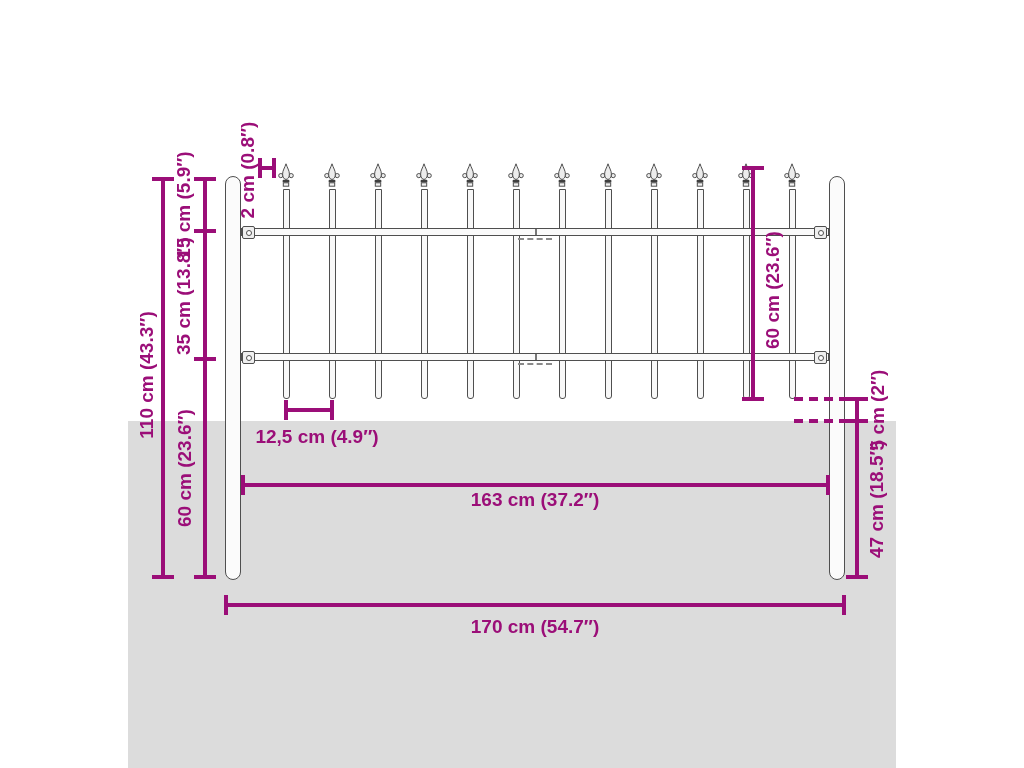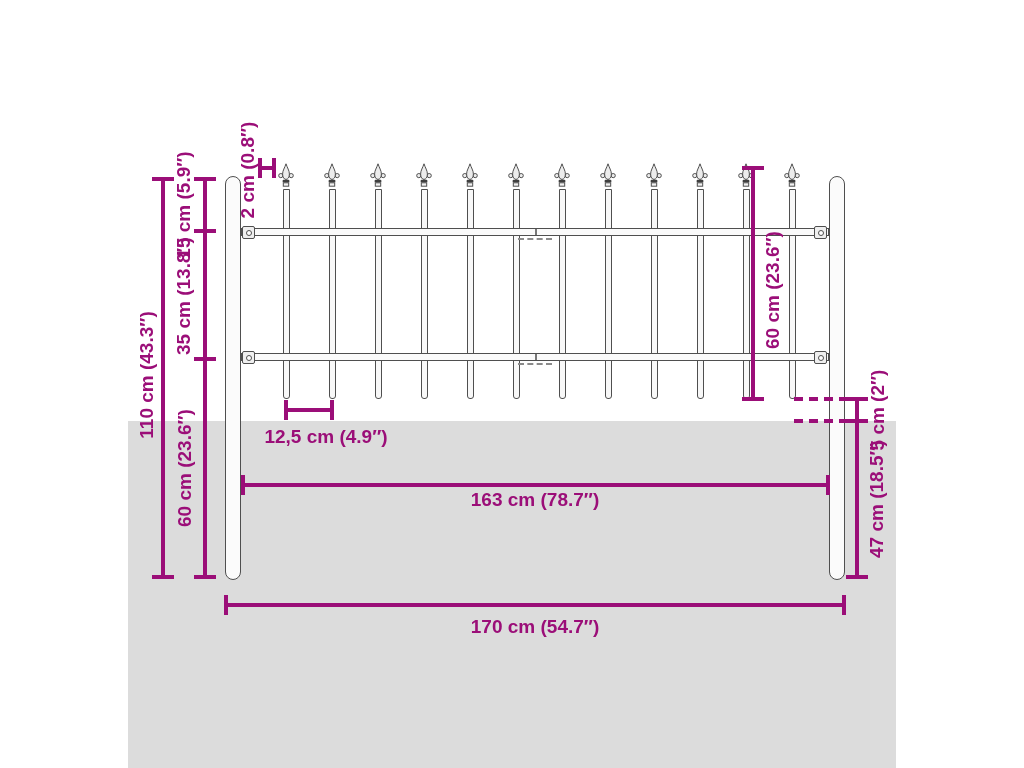--- a/index.html
+++ b/index.html
@@ -188,25 +188,25 @@
   <div class="dl" style="left:855px;top:399px;width:4px;height:178px;"></div>
   <div class="dl" style="left:846px;top:397px;width:22px;height:4px;"></div>
   <div class="dl" style="left:846px;top:419px;width:22px;height:4px;"></div>
   <div class="dl" style="left:846px;top:575px;width:22px;height:4px;"></div>
   <div class="dim-label rot" style="left:877px;top:410px;">5 cm (2″)</div>
   <div class="dim-label rot" style="left:876px;top:499px;">47 cm (18.5″)</div>
 
   <div class="dl" style="left:284px;top:400px;width:4px;height:20px;"></div>
   <div class="dl" style="left:330px;top:400px;width:4px;height:20px;"></div>
   <div class="dl" style="left:284px;top:408px;width:50px;height:4px;"></div>
-  <div class="dim-label" style="left:317px;top:436px;margin-left:9px;">12,5 cm (4.9″)</div>
+  <div class="dim-label" style="left:317px;top:436px;">12,5 cm (4.9″)</div>
 
   <div class="dl" style="left:243px;top:483px;width:585px;height:4px;"></div>
   <div class="dl" style="left:241px;top:475px;width:4px;height:20px;"></div>
   <div class="dl" style="left:826px;top:475px;width:4px;height:20px;"></div>
-  <div class="dim-label" style="left:535px;top:499px;">163 cm (78.7″)</div>
+  <div class="dim-label" style="left:535px;top:499px;">163 cm (37.2″)</div>
 
   <div class="dl" style="left:226px;top:603px;width:618px;height:4px;"></div>
   <div class="dl" style="left:224px;top:595px;width:4px;height:20px;"></div>
   <div class="dl" style="left:842px;top:595px;width:4px;height:20px;"></div>
   <div class="dim-label" style="left:535px;top:626px;">170 cm (54.7″)</div>
 
 </div>
 
 </body></html>

